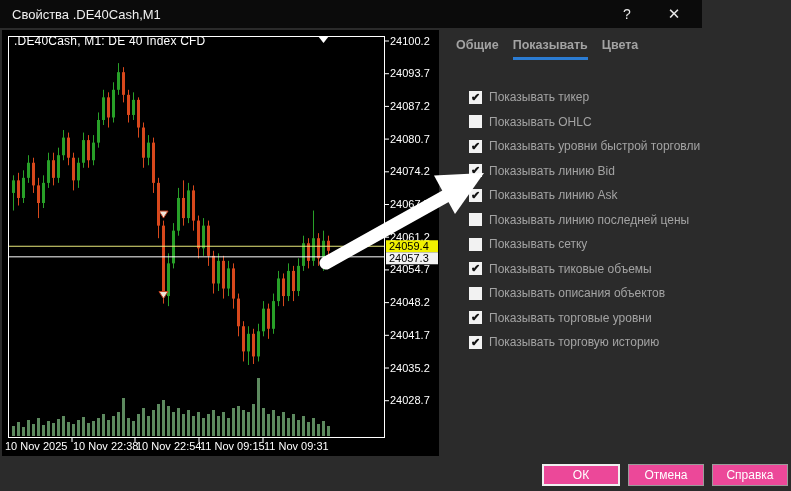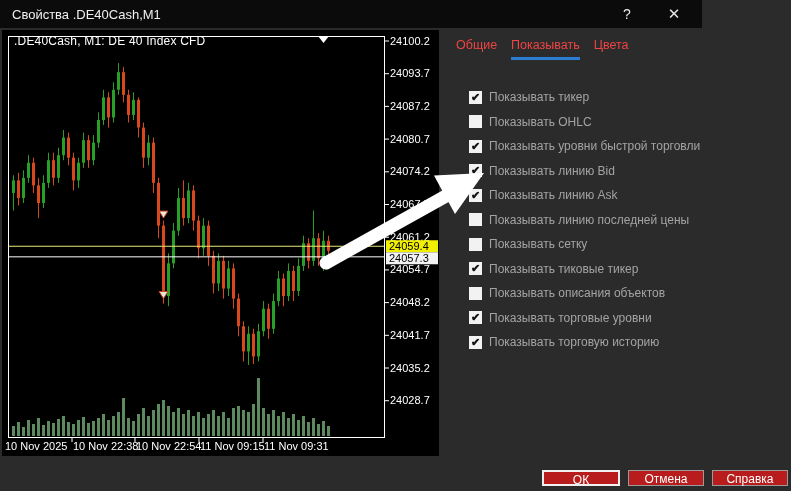--- a/index.html
+++ b/index.html
@@ -7,28 +7,28 @@
   .titlebar{position:absolute;left:0;top:0;width:702px;height:28px;background:#0b0b0b;color:#f0f0f0;display:flex;align-items:center;}
   .titlebar .title{margin-left:12px;font-size:13px;}
   .tb-btn{position:absolute;top:0;width:40px;height:28px;display:flex;align-items:center;justify-content:center;color:#e8e8e8;font-size:14px;cursor:pointer;}
   .tb-help{right:55px;}
   .tb-close{right:8px;font-size:15px;}
   .chart-wrap{position:absolute;left:2px;top:30px;width:437px;height:426px;background:#000;}
   .chart-wrap svg{position:absolute;left:0;top:0;}
   .symbol-label{position:absolute;left:12px;top:4px;color:#ffffff;font-size:12px;letter-spacing:0.2px;}
   .panel{position:absolute;left:455px;top:30px;right:0;bottom:60px;}
   .tabs{display:flex;gap:14px;padding:8px 0 0 1px;}
-  .tab{font-size:12.5px;color:#ef4444;padding-bottom:5px;border-bottom:3px solid transparent;cursor:pointer;}
+  .tab{font-size:12.5px;color:#a3a3a3;padding-bottom:5px;border-bottom:3px solid transparent;cursor:pointer;font-weight:bold;}
   .tab.active{border-bottom:3px solid #2b7cd3;}
   .options{margin-top:25px;}
   .opt-row{display:flex;align-items:center;height:24.5px;margin-left:14px;cursor:pointer;}
   .cbx{width:13px;height:13px;background:#f2f2f2;margin-right:7px;display:flex;align-items:center;justify-content:center;font-size:11px;font-weight:bold;color:#111;line-height:13px;flex:0 0 13px;}
   .opt-label{font-size:12px;color:#a3a3a3;}
   .btn-row{position:absolute;right:3px;bottom:5px;display:flex;}
-  .btn{width:76px;height:16px;margin-left:8px;background:#b91c1c;color:#ffffff;font-size:12px;font-family:"Liberation Sans",sans-serif;border:1px solid #9a9a9a;cursor:pointer;}
+  .btn{width:76px;height:22px;margin-left:8px;background:#ec4899;color:#ffffff;font-size:12px;font-family:"Liberation Sans",sans-serif;border:1px solid #9a9a9a;cursor:pointer;}
   .btn.default{border:2px solid #f0f0f0;width:78px;}
   .arrow-overlay{position:absolute;left:0;top:0;width:791px;height:491px;pointer-events:none;z-index:50;}
 </style>
 </head>
 <body>
 
 <div class="titlebar">
   <span class="title">Свойства .DE40Cash,M1</span>
   <span class="tb-btn tb-help">?</span>
   <span class="tb-btn tb-close">✕</span>
@@ -305,21 +305,21 @@
       <div class="opt-row">
         <span class="cbx"></span>
         <span class="opt-label">Показывать линию последней цены</span>
       </div>
       <div class="opt-row">
         <span class="cbx"></span>
         <span class="opt-label">Показывать сетку</span>
       </div>
       <div class="opt-row">
         <span class="cbx">✔</span>
-        <span class="opt-label">Показывать тиковые тикер</span>
+        <span class="opt-label">Показывать тиковые объемы</span>
       </div>
       <div class="opt-row">
         <span class="cbx"></span>
         <span class="opt-label">Показывать описания объектов</span>
       </div>
       <div class="opt-row">
         <span class="cbx">✔</span>
         <span class="opt-label">Показывать торговые уровни</span>
       </div>
       <div class="opt-row">

